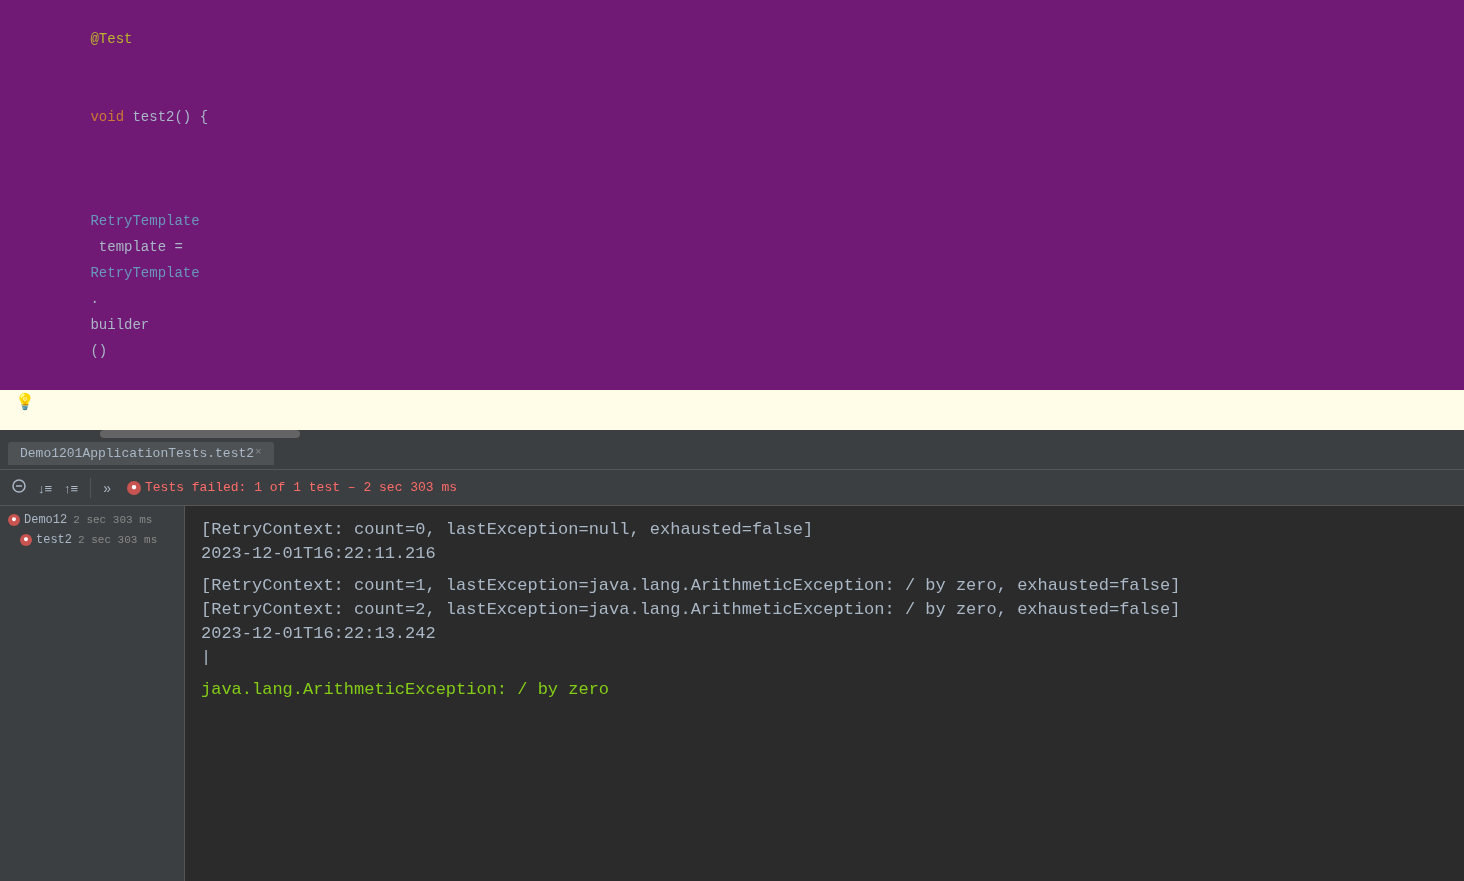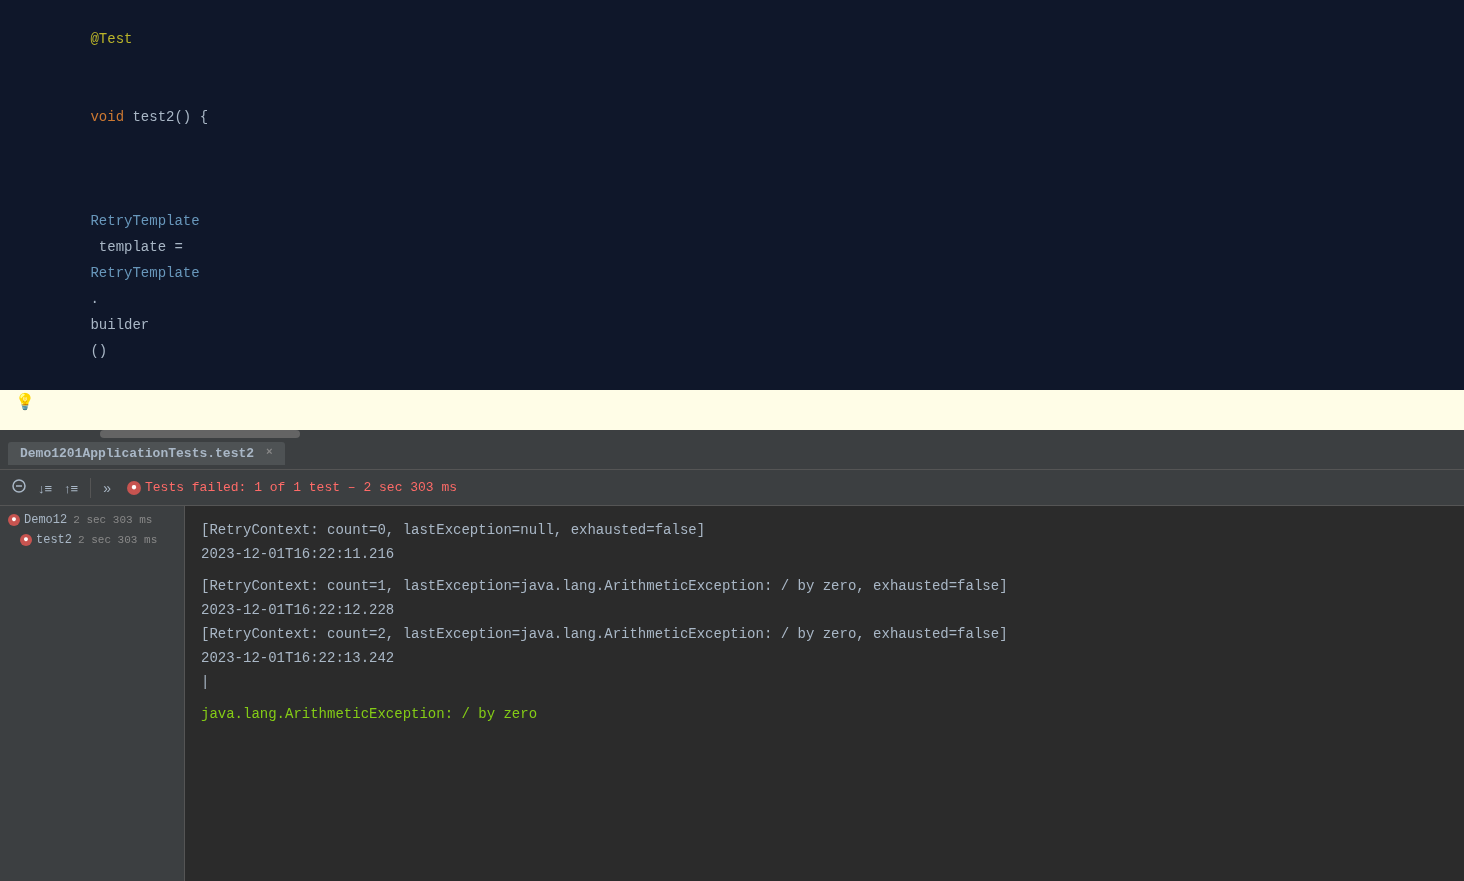--- a/index.html
+++ b/index.html
@@ -7,21 +7,21 @@
       background: #2b2b2b;
       font-family: 'Courier New', Courier, monospace;
       font-size: 14px;
       overflow: hidden;
       width: 1464px;
       height: 881px;
     }
 
     
     .code-area {
-      background: #0f172a;
+      background: #701a75;
       padding: 0;
       height: 430px;
       overflow: hidden;
       position: relative;
     }
 
     .code-line {
       display: flex;
       align-items: baseline;
       line-height: 26px;
@@ -91,22 +91,21 @@
     }
 
     .tab-active {
       background: #4e5254;
       color: #a9b7c6;
       padding: 4px 12px;
       font-size: 13px;
       border-radius: 3px 3px 0 0;
       display: flex;
       align-items: flex-start;
-      gap: 12px;
-      font-weight: bold;
+      gap: 1px;
     }
 
     .tab-close {
       color: #888;
       font-size: 11px;
       cursor: pointer;
     }
 
     .test-toolbar {
       background: #3c3f41;
@@ -210,21 +209,21 @@
       margin-left: 2px;
     }
 
     
     .test-output {
       flex: 1;
       background: #2b2b2b;
       padding: 12px 16px;
       overflow-y: auto;
       font-family: 'Courier New', Courier, monospace;
-      font-size: 14px;
+      font-size: 17px;
       color: #a9b7c6;
       line-height: 24px;
     }
 
     .output-line {
       white-space: pre-wrap;
       word-break: break-all;
     }
 
     .output-line.error-text {
@@ -348,21 +347,20 @@
         <span>test2</span>
         <span class="time-badge">2 sec 303 ms</span>
       </div>
     </div>
 
     <div class="test-output">
       <div class="output-line">[RetryContext: count=0, lastException=null, exhausted=false]</div>
       <div class="output-line">2023-12-01T16:22:11.216</div>
       <div class="output-separator"></div>
       <div class="output-line">[RetryContext: count=1, lastException=java.lang.ArithmeticException: / by zero, exhausted=false]</div>
-      <div class="output-line">2023-12-01T16:22:12.228</div>
       <div class="output-line">[RetryContext: count=2, lastException=java.lang.ArithmeticException: / by zero, exhausted=false]</div>
       <div class="output-line">2023-12-01T16:22:13.242</div>
       <div class="output-line cursor-line"></div>
       <div class="output-separator"></div>
       <div class="output-line error-text">java.lang.ArithmeticException: / by zero</div>
       <div class="output-separator"></div>
     </div>
   </div>
 </div>
 

